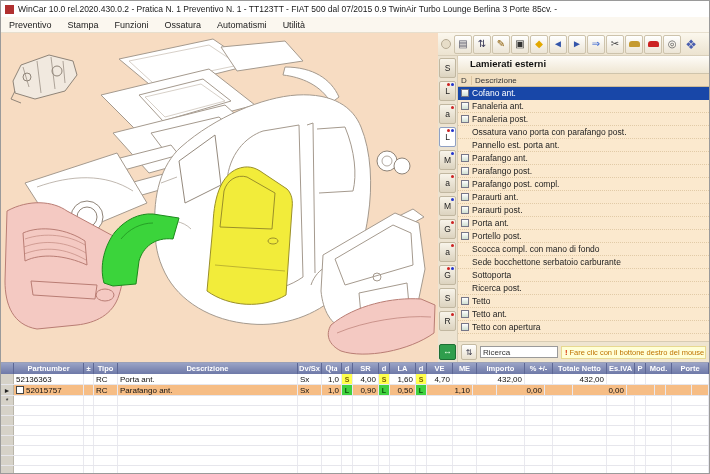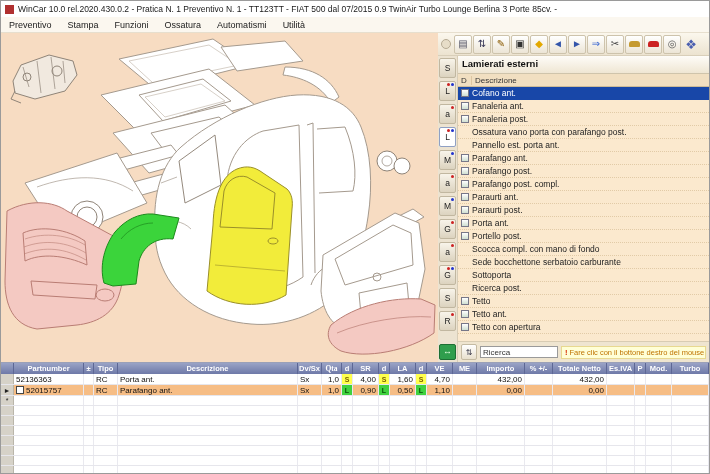--- a/index.html
+++ b/index.html
@@ -34,21 +34,21 @@
   .side-btn{height:18px;flex:0 0 auto;position:relative;background:linear-gradient(#f8f4ea,#dcd3bf);border:1px solid #c1b7a0;border-radius:2px;font-size:8.5px;color:#222;display:flex;align-items:center;justify-content:center;cursor:default;}
   .side-btn.active{background:#ffffff;border-color:#8fa0c4;}
   .side-btn .dots{position:absolute;top:1px;right:1px;display:flex;gap:1px;}
   .side-btn .dot{width:3px;height:3px;border-radius:50%;}
   .dot.red{background:#cc2222;}
   .dot.blue{background:#2233cc;}
   .green-btn{margin-top:auto;height:14px;flex:0 0 auto;border:1px solid #1d6f34;border-radius:2px;color:#dfffdf;font-size:9px;line-height:12px;text-align:center;cursor:default;}
 
   
   .panel{flex:1 1 auto;display:flex;flex-direction:column;min-width:0;background:#fbe9ce;}
-  .panel-title{height:15px;flex:0 0 auto;font-weight:bold;font-size:9.5px;color:#111;padding:2px 4px 0;background:linear-gradient(#fefcf8,#efe6d3);border-bottom:1px solid #cfc4ab;}
+  .panel-title{height:15px;flex:0 0 auto;font-weight:bold;font-size:9.5px;color:#111;padding:2px 12px 0;background:linear-gradient(#fefcf8,#efe6d3);border-bottom:1px solid #cfc4ab;}
   .panel-cols{height:12px;flex:0 0 auto;display:flex;align-items:center;font-size:8px;color:#333;background:#f1dfc1;border-bottom:1px solid #cdb astane;border-bottom:1px solid #cdbb98;}
   .panel-cols .col-d{width:14px;padding-left:3px;border-right:1px solid #dcc6a2;box-sizing:border-box;}
   .panel-cols .col-desc{padding-left:3px;}
   .parts-list{flex:1 1 auto;overflow:hidden;}
   .part-row{height:12px;display:flex;align-items:center;font-size:8.5px;color:#222;border-bottom:1px dotted #e2cba7;cursor:default;}
   .part-row.sel{background:#1847a8;color:#fff;border-bottom-color:#1847a8;}
   .d-ico{width:14px;flex:0 0 auto;display:flex;align-items:center;justify-content:center;}
   .d-ico.has::before{content:"";width:6px;height:6px;border:1px solid #778;background:linear-gradient(#fff,#cfe0d2);display:block;}
   .p-lbl{white-space:nowrap;overflow:hidden;}
 
@@ -410,21 +410,21 @@
         <span class="gh-cell" style="width: 26px;">LA</span>
         <span class="gh-cell" style="width: 11px;">d</span>
         <span class="gh-cell" style="width: 26px;">VE</span>
         <span class="gh-cell" style="width: 24px;">ME</span>
         <span class="gh-cell" style="width: 48px;">Importo</span>
         <span class="gh-cell" style="width: 28px;">% +/-</span>
         <span class="gh-cell" style="width: 54px;">Totale Netto</span>
         <span class="gh-cell" style="width: 28px;">Es.IVA</span>
         <span class="gh-cell" style="width: 11px;">P</span>
         <span class="gh-cell" style="width: 26px;">Mod.</span>
-        <span class="gh-cell" style="flex: 1 1 auto;">Turbo</span>
+        <span class="gh-cell" style="flex: 1 1 auto;">Porte</span>
       </div>
 
   <div class="g-row">
         <span class="g-rowhdr"></span>
         <span class="g-cell" style="width: 70px;">52136363</span>
         <span class="g-cell c" style="width: 10px;"></span>
         <span class="g-cell" style="width: 24px;">RC</span>
         <span class="g-cell" style="width: 180px;">Porta ant.</span>
         <span class="g-cell" style="width: 24px;">Sx</span>
         <span class="g-cell r" style="width: 20px;">1,0</span>
@@ -449,21 +449,21 @@
         <span class="g-cell c" style="width: 10px;"></span>
         <span class="g-cell" style="width: 24px;">RC</span>
         <span class="g-cell" style="width: 180px;">Parafango ant.</span>
         <span class="g-cell" style="width: 24px;">Sx</span>
         <span class="g-cell r" style="width: 20px;">1,0</span>
         <span class="g-cell indc" style="width: 11px; background: rgb(63, 209, 63); color: rgb(7, 79, 7);">L</span>
         <span class="g-cell r" style="width: 26px;">0,90</span>
         <span class="g-cell indc" style="width: 11px; background: rgb(63, 209, 63); color: rgb(7, 79, 7);">L</span>
         <span class="g-cell r" style="width: 26px;">0,50</span>
         <span class="g-cell indc" style="width: 11px; background: rgb(63, 209, 63); color: rgb(7, 79, 7);">L</span>
-        <span class="g-cell r" style="width: 26px;">1,10</span>
+        <span class="g-cell r" style="width: 46px;">1,10</span>
         <span class="g-cell" style="width: 24px;"></span>
         <span class="g-cell r" style="width: 48px;">0,00</span>
         <span class="g-cell r" style="width: 28px;"></span>
         <span class="g-cell r" style="width: 54px;">0,00</span>
         <span class="g-cell" style="width: 28px;"></span>
         <span class="g-cell" style="width: 11px;"></span>
         <span class="g-cell" style="width: 26px;"></span>
         <span class="g-cell" style="flex: 1 1 auto;"></span>
       </div>
       <div class="g-row empty">

